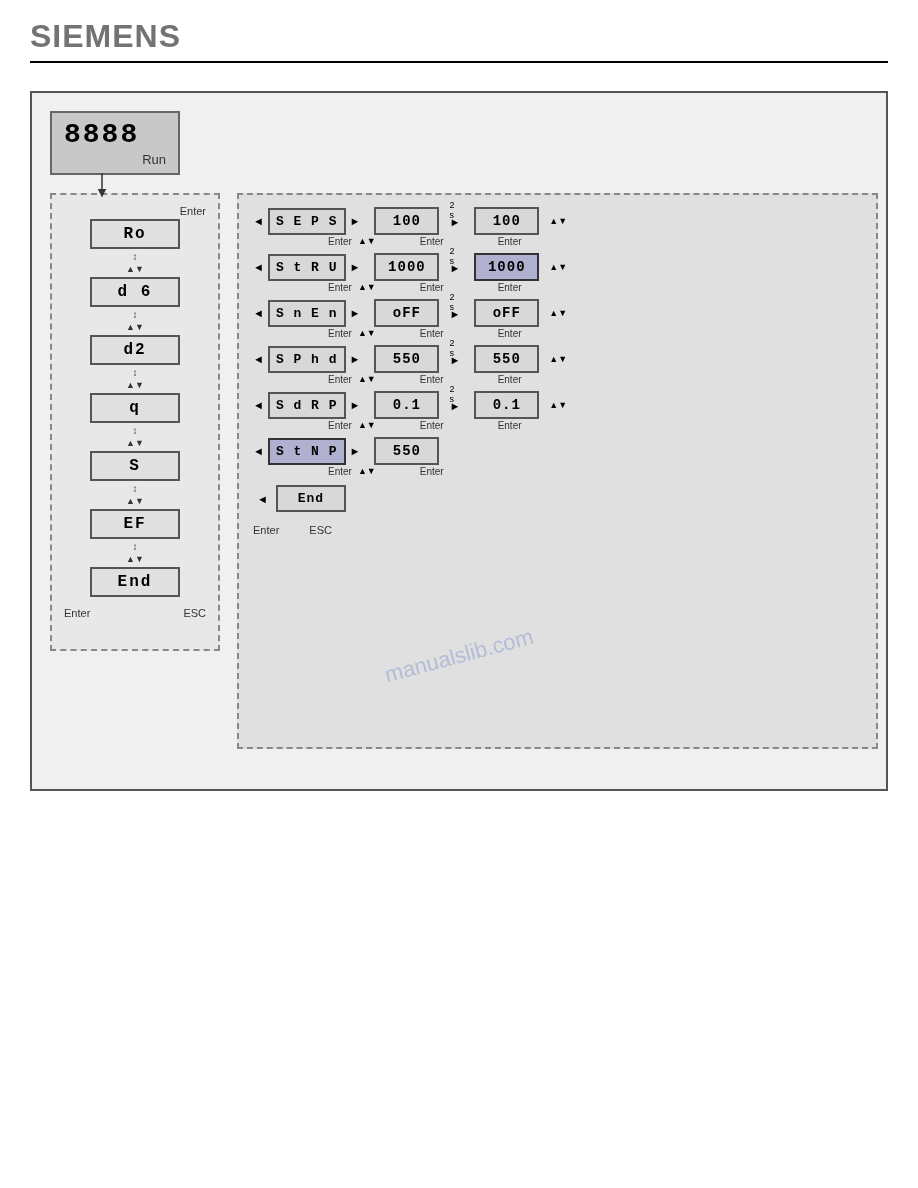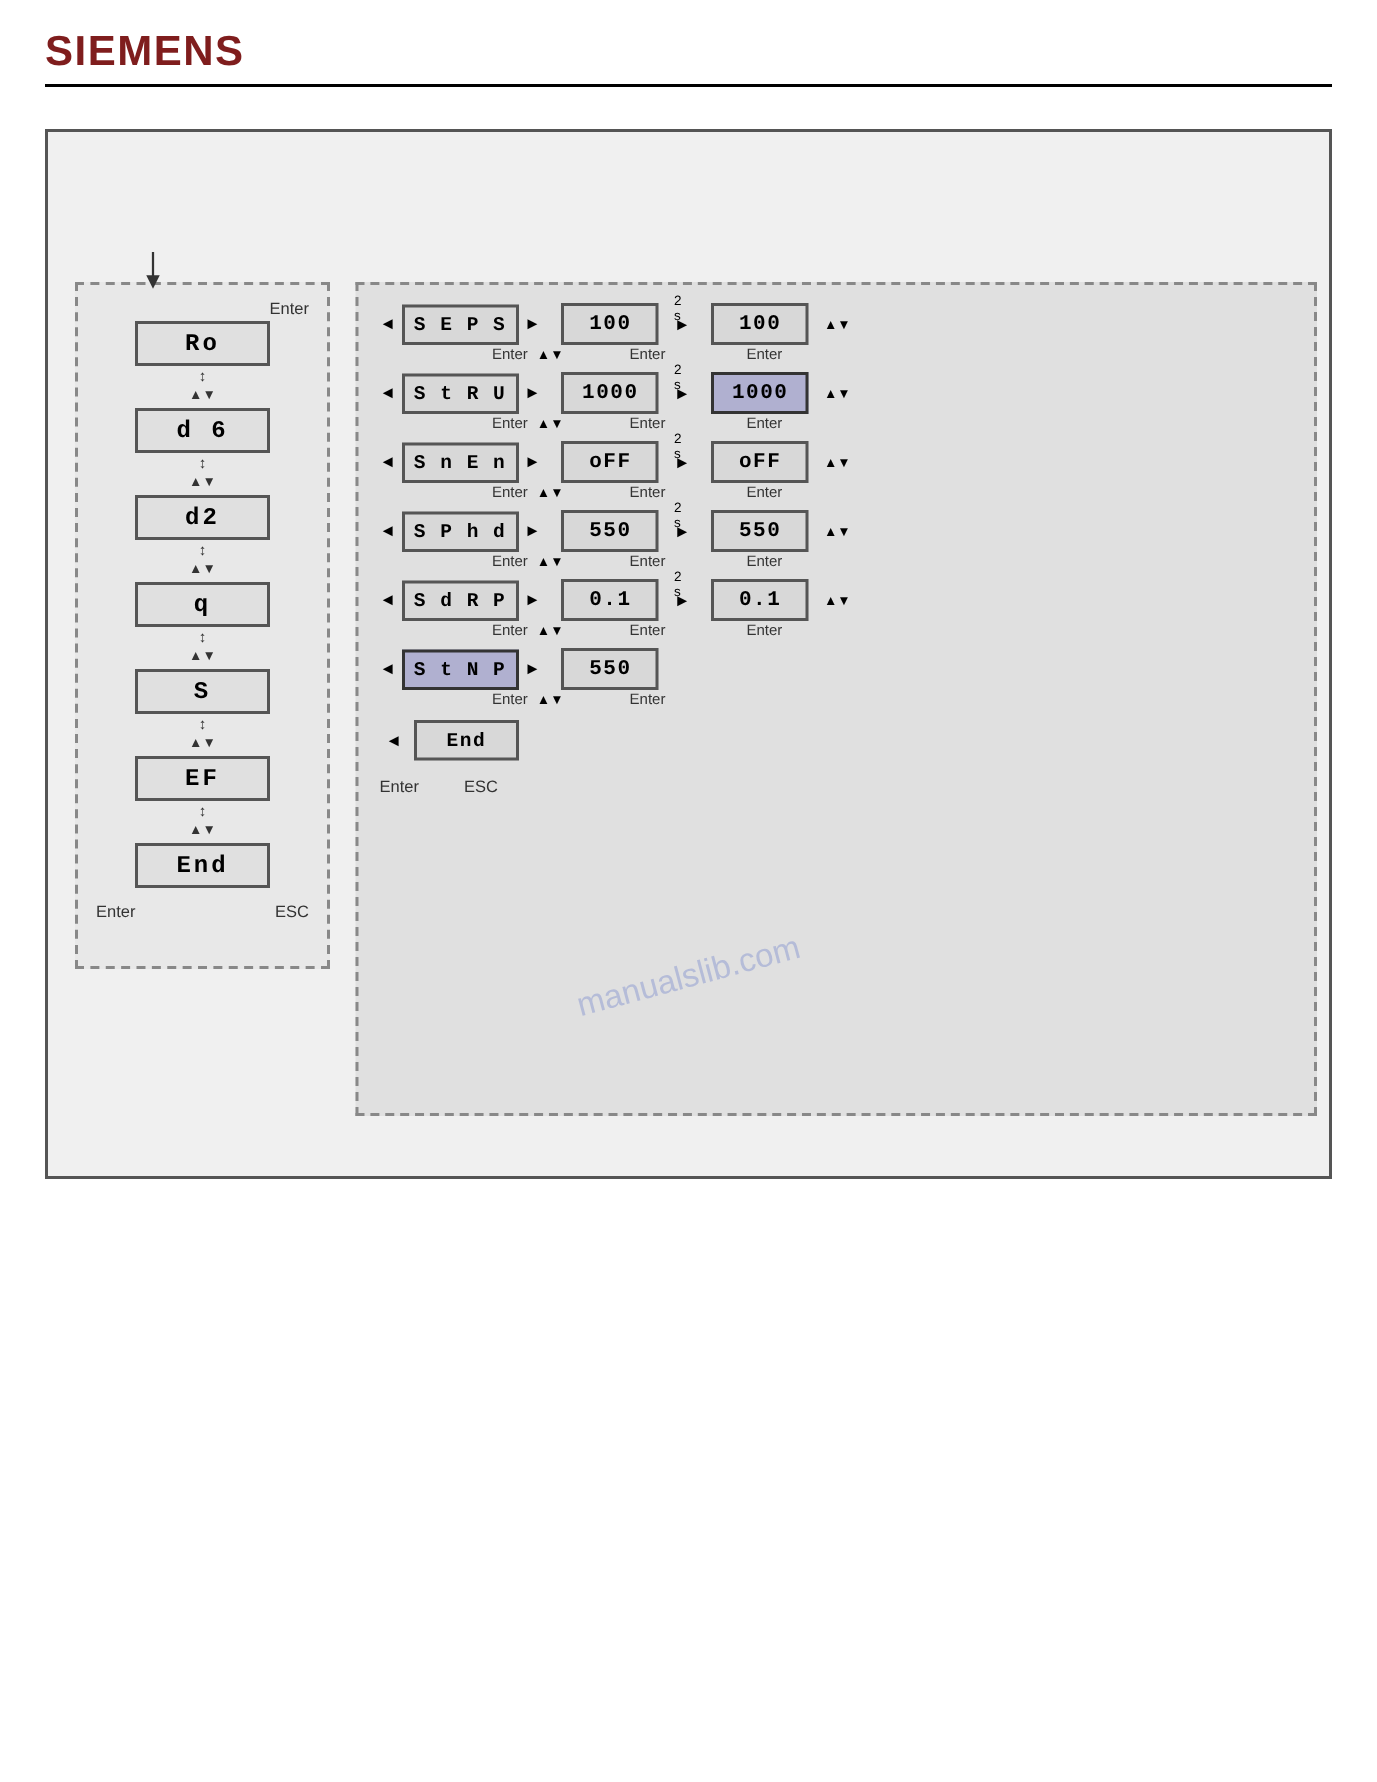--- a/index.html
+++ b/index.html
@@ -10,24 +10,24 @@
       font-family: Arial, sans-serif;
       position: relative;
       overflow: hidden;
     }
 
     
     .header {
       padding: 18px 30px 8px 30px;
     }
     .header-title {
-      font-size: 28px;
+      font-size: 32px;
       font-weight: 900;
       letter-spacing: 1px;
-      color: #7f1d1d;
+      color: #737373;
     }
     .header-divider {
       border: none;
       border-top: 2px solid #000;
       margin-top: 6px;
     }
 
     
     .main-box {
       border: 2px solid #555;
@@ -160,20 +160,24 @@
 </head>
 <body>
 
 <div class="header">
   <div class="header-title">SIEMENS</div>
   <hr class="header-divider">
 </div>
 
 <div class="main-box">
 
+  <div class="display-box">
+    <div class="display-number">8888</div>
+    <div class="display-run">Run</div>
+  </div>
 
   <div class="left-panel" style="top:100px; left:18px; padding-bottom:30px;">
 
     <div style="font-size:11px; color:#333; text-align:right; margin-bottom:2px;">Enter</div>
 
     <div class="menu-item">Ro</div>
     <div class="arrow-down">↕<br><span style="font-size:9px;">▲▼</span></div>
 
     <div class="menu-item">d 6</div>
     <div class="arrow-down">↕<br><span style="font-size:9px;">▲▼</span></div>

